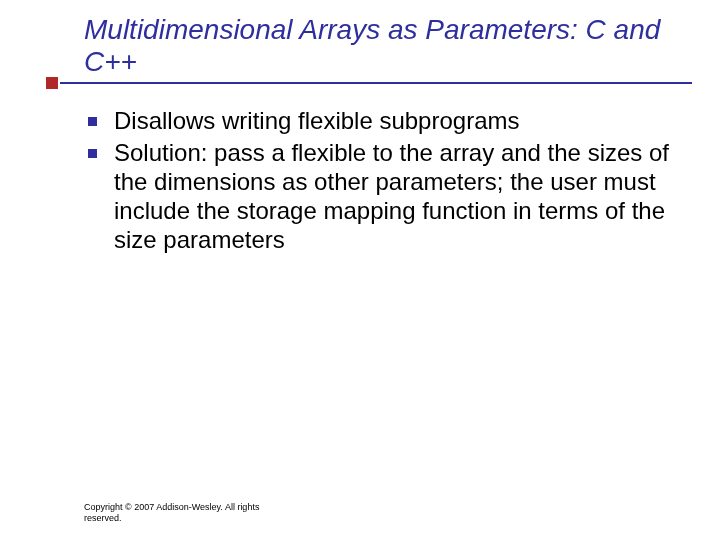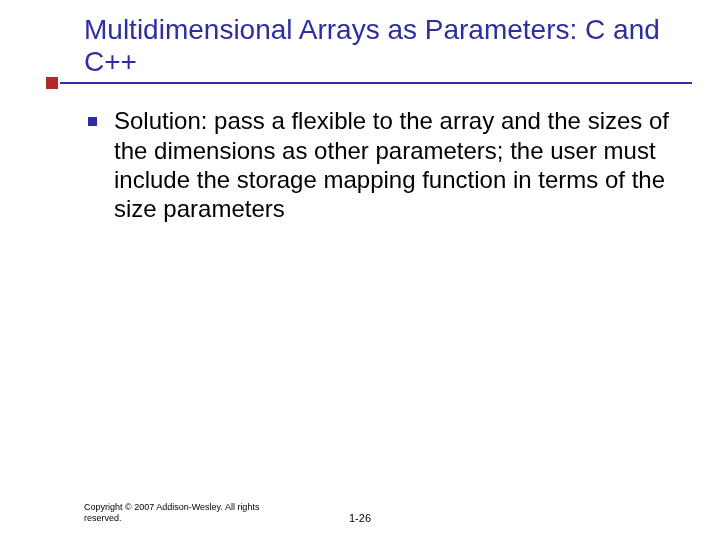--- a/index.html
+++ b/index.html
@@ -19,20 +19,21 @@
   .title-band {
     position: relative;
     margin-bottom: 28px;
   }
   .title {
     color: #2E2E9E;
     font-size: 28px;
     font-weight: 400;
     line-height: 1.15;
     font-family: Verdana, Arial, sans-serif;
+    font-style: italic;
   }
   .title-underline {
     position: absolute;
     left: -24px;
     right: -8px;
     bottom: -6px;
     height: 2px;
     background: #2E2E9E;
   }
   .title-square {
@@ -88,19 +89,19 @@
 
 <div class="slide">
 
   <div class="title-band">
     <h1 class="title">Multidimensional Arrays as Parameters: C and C++</h1>
     <div class="title-underline"></div>
     <div class="title-square"></div>
   </div>
 
   <ul class="bullets">
+    <li>Disallows writing flexible subprograms</li>
     <li>Solution: pass a flexible to the array and the sizes of the dimensions as other parameters; the user must include the storage mapping function in terms of the size parameters</li>
   </ul>
 
   <div class="footer-left">Copyright © 2007 Addison-Wesley. All rights reserved.</div>
-  <div class="footer-center">1-26</div>
 
 </div>
 
 </body></html>

